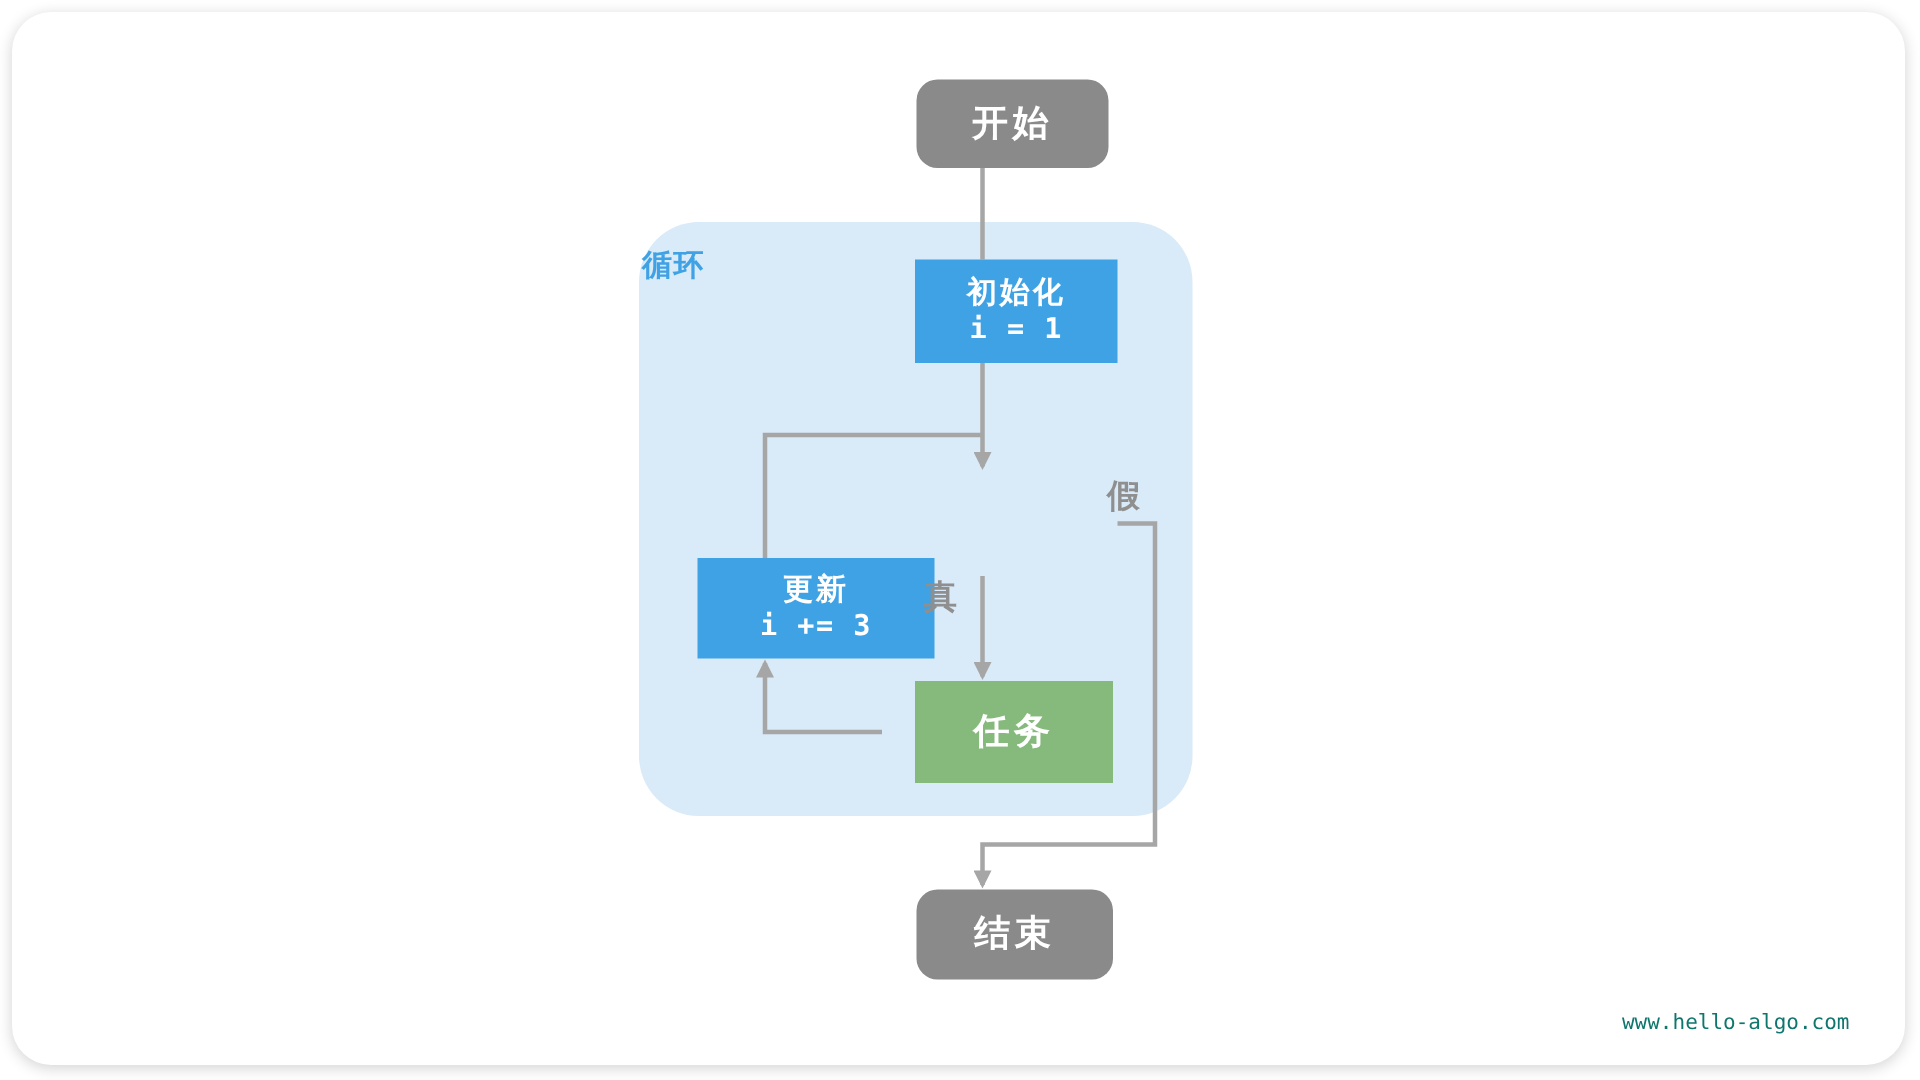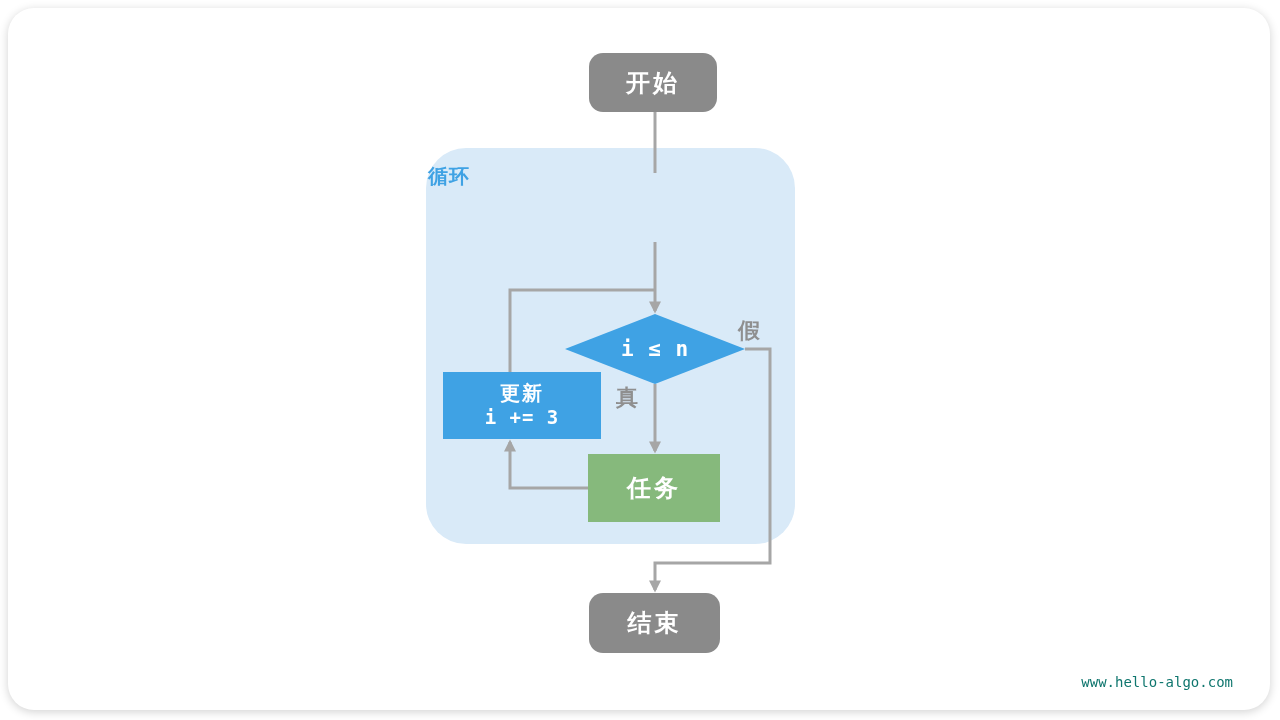--- a/index.html
+++ b/index.html
@@ -48,20 +48,21 @@
   }
   .node {
     position: absolute;
     display: flex;
     flex-direction: column;
     align-items: center;
     justify-content: center;
     color: #ffffff;
     z-index: 3;
     line-height: 1.25;
+    margin-left: 22px;
   }
   .node .cjk {
     font-size: 22px;
     font-weight: 700;
     letter-spacing: 2px;
   }
   .node .code {
     font-family: "DejaVu Sans Mono", "Liberation Mono", monospace;
     font-size: 19px;
     font-weight: 700;
@@ -128,24 +129,25 @@
       <path d="M588 488 H 510 V 442" marker-end="url(#arrow)"></path>
       <path d="M655 384 V 451" marker-end="url(#arrow)"></path>
       <path d="M745 349 H 770 V 563 H 655 V 590" marker-end="url(#arrow)"></path>
     </g>
   </svg>
 
   <div class="node terminal" id="node-start">
     <span class="cjk">开始</span>
   </div>
 
+  <div class="node process-blue" id="node-init">
+    <span class="cjk" style="font-size:20px;">初始化</span>
+    <span class="code">i = 1</span>
+  </div>
 
-  <div class="node" id="node-cond">
-    <span class="code">i ≤ n</span>
-  </div>
 
   <div class="node process-blue" id="node-update">
     <span class="cjk" style="font-size:20px;">更新</span>
     <span class="code">i += 3</span>
   </div>
 
   <div class="node terminal" id="node-end">
     <span class="cjk">结束</span>
   </div>
 

